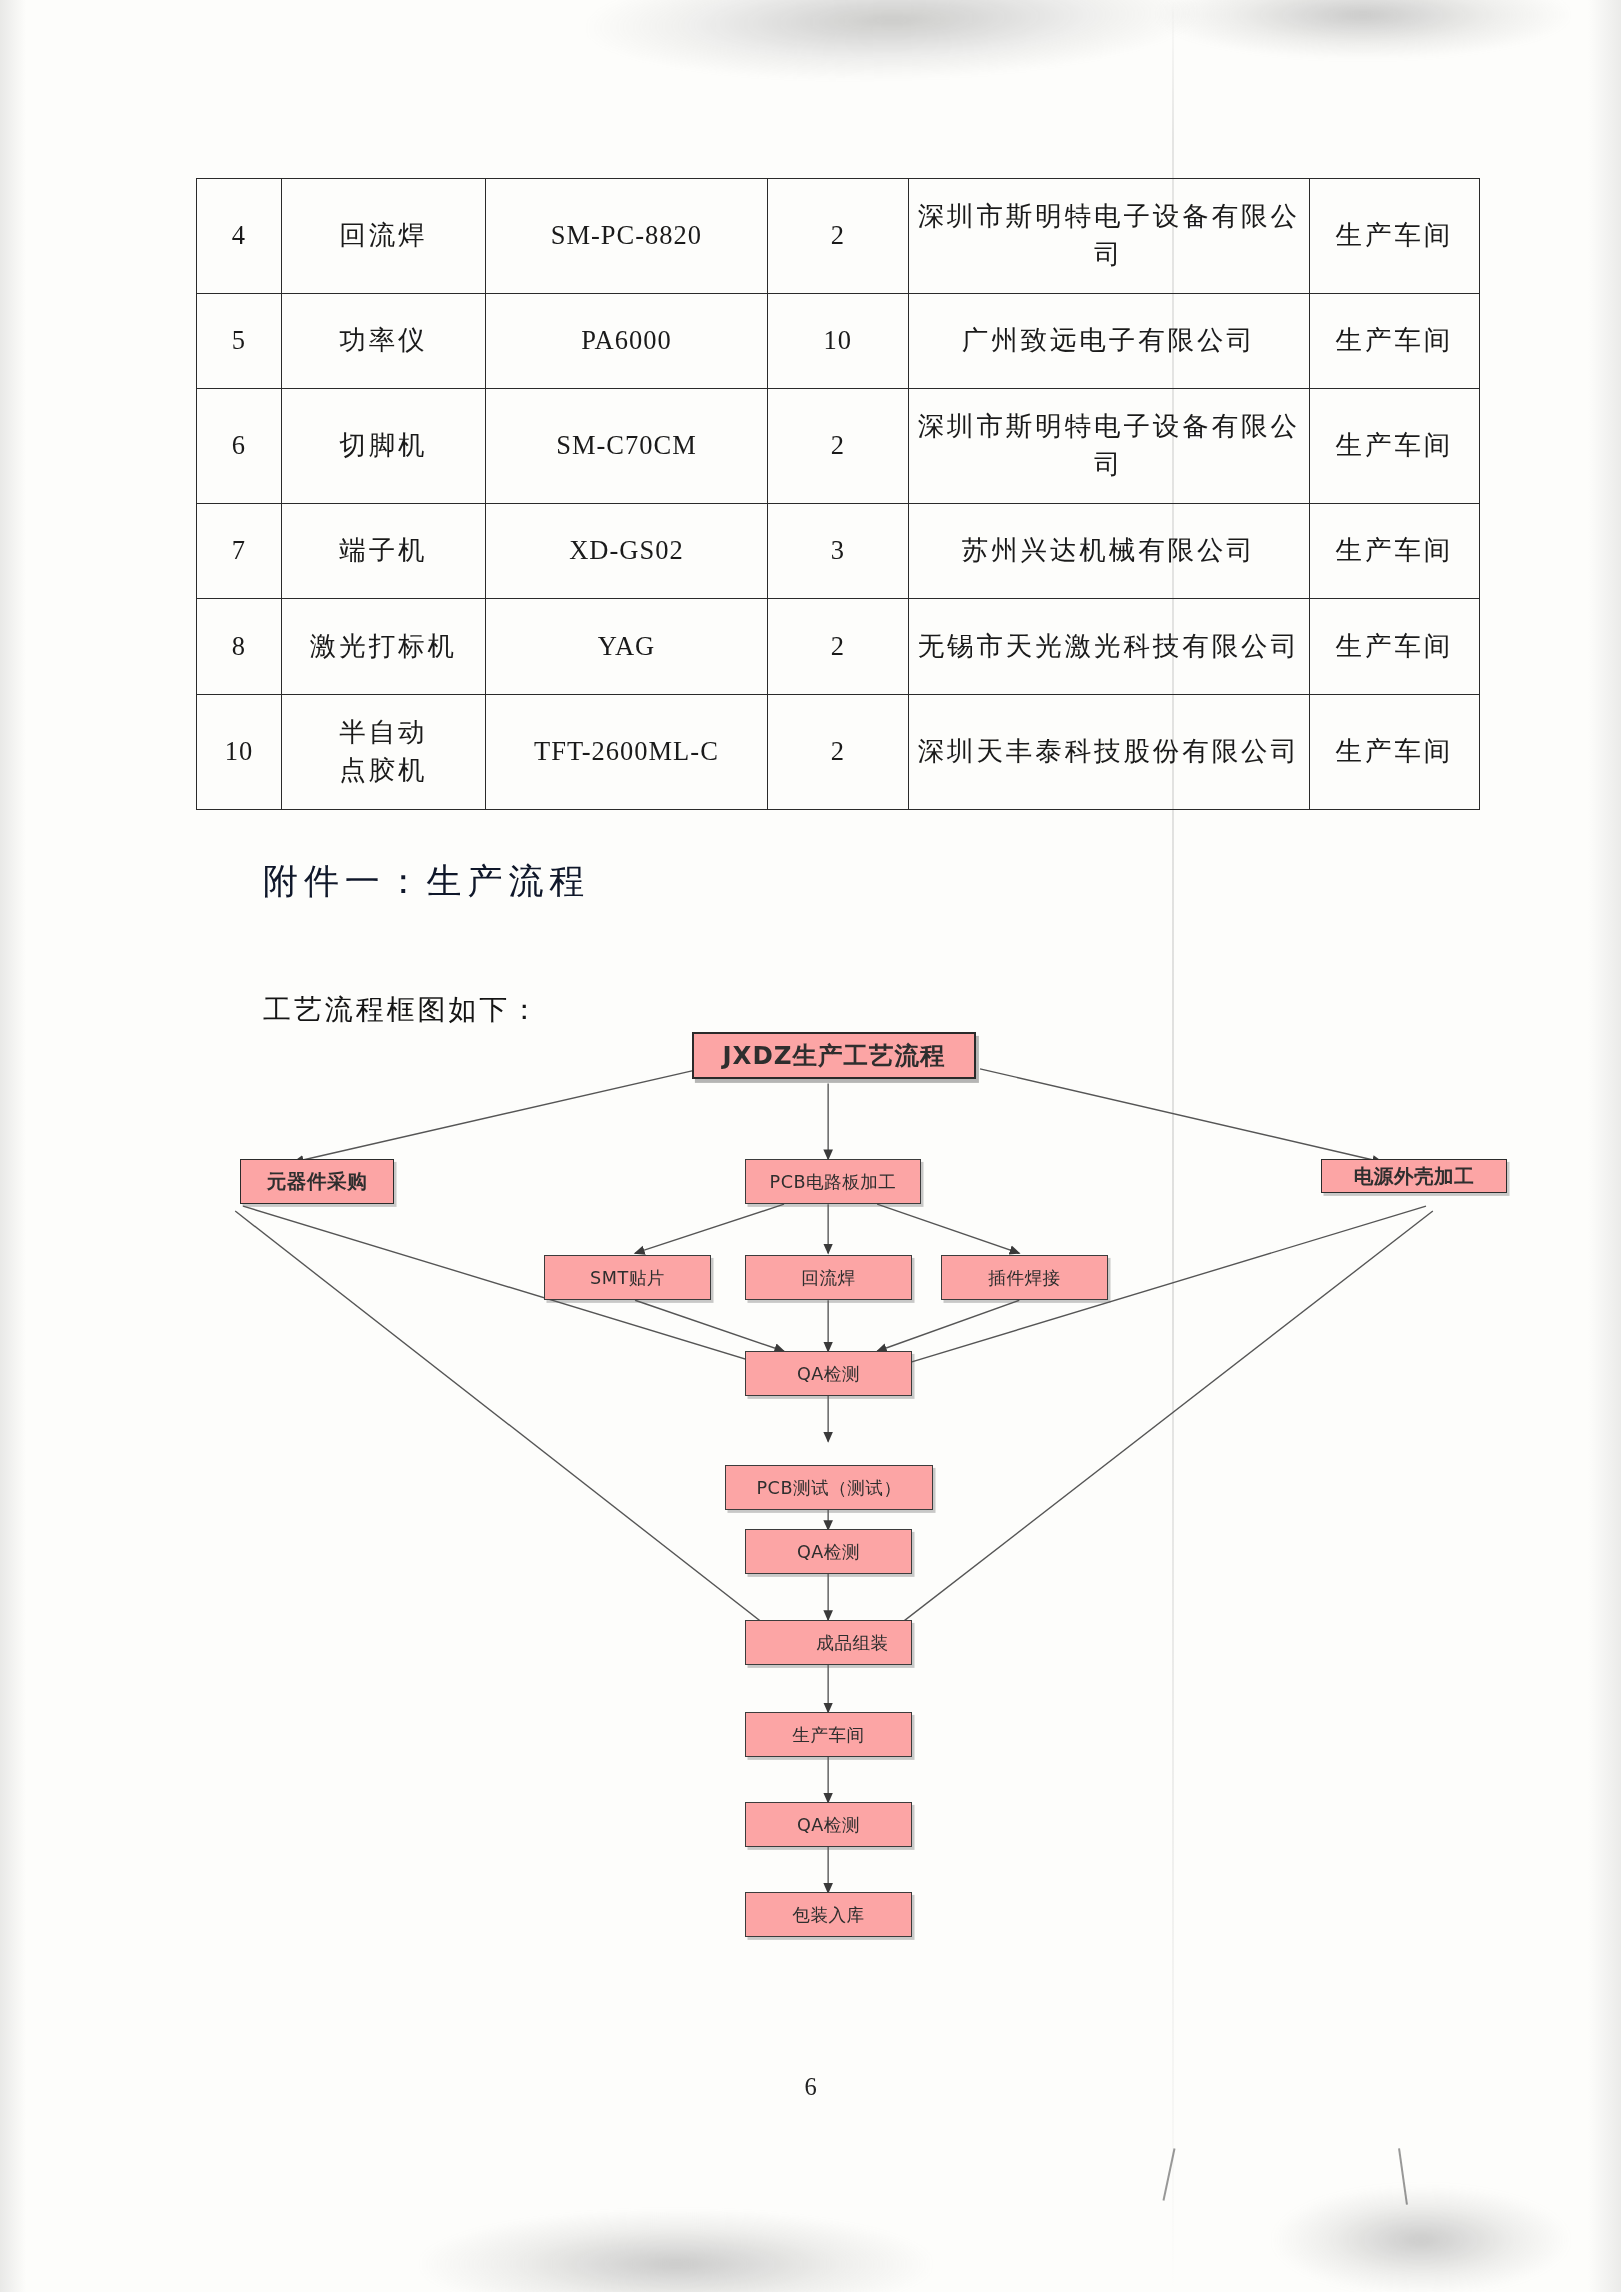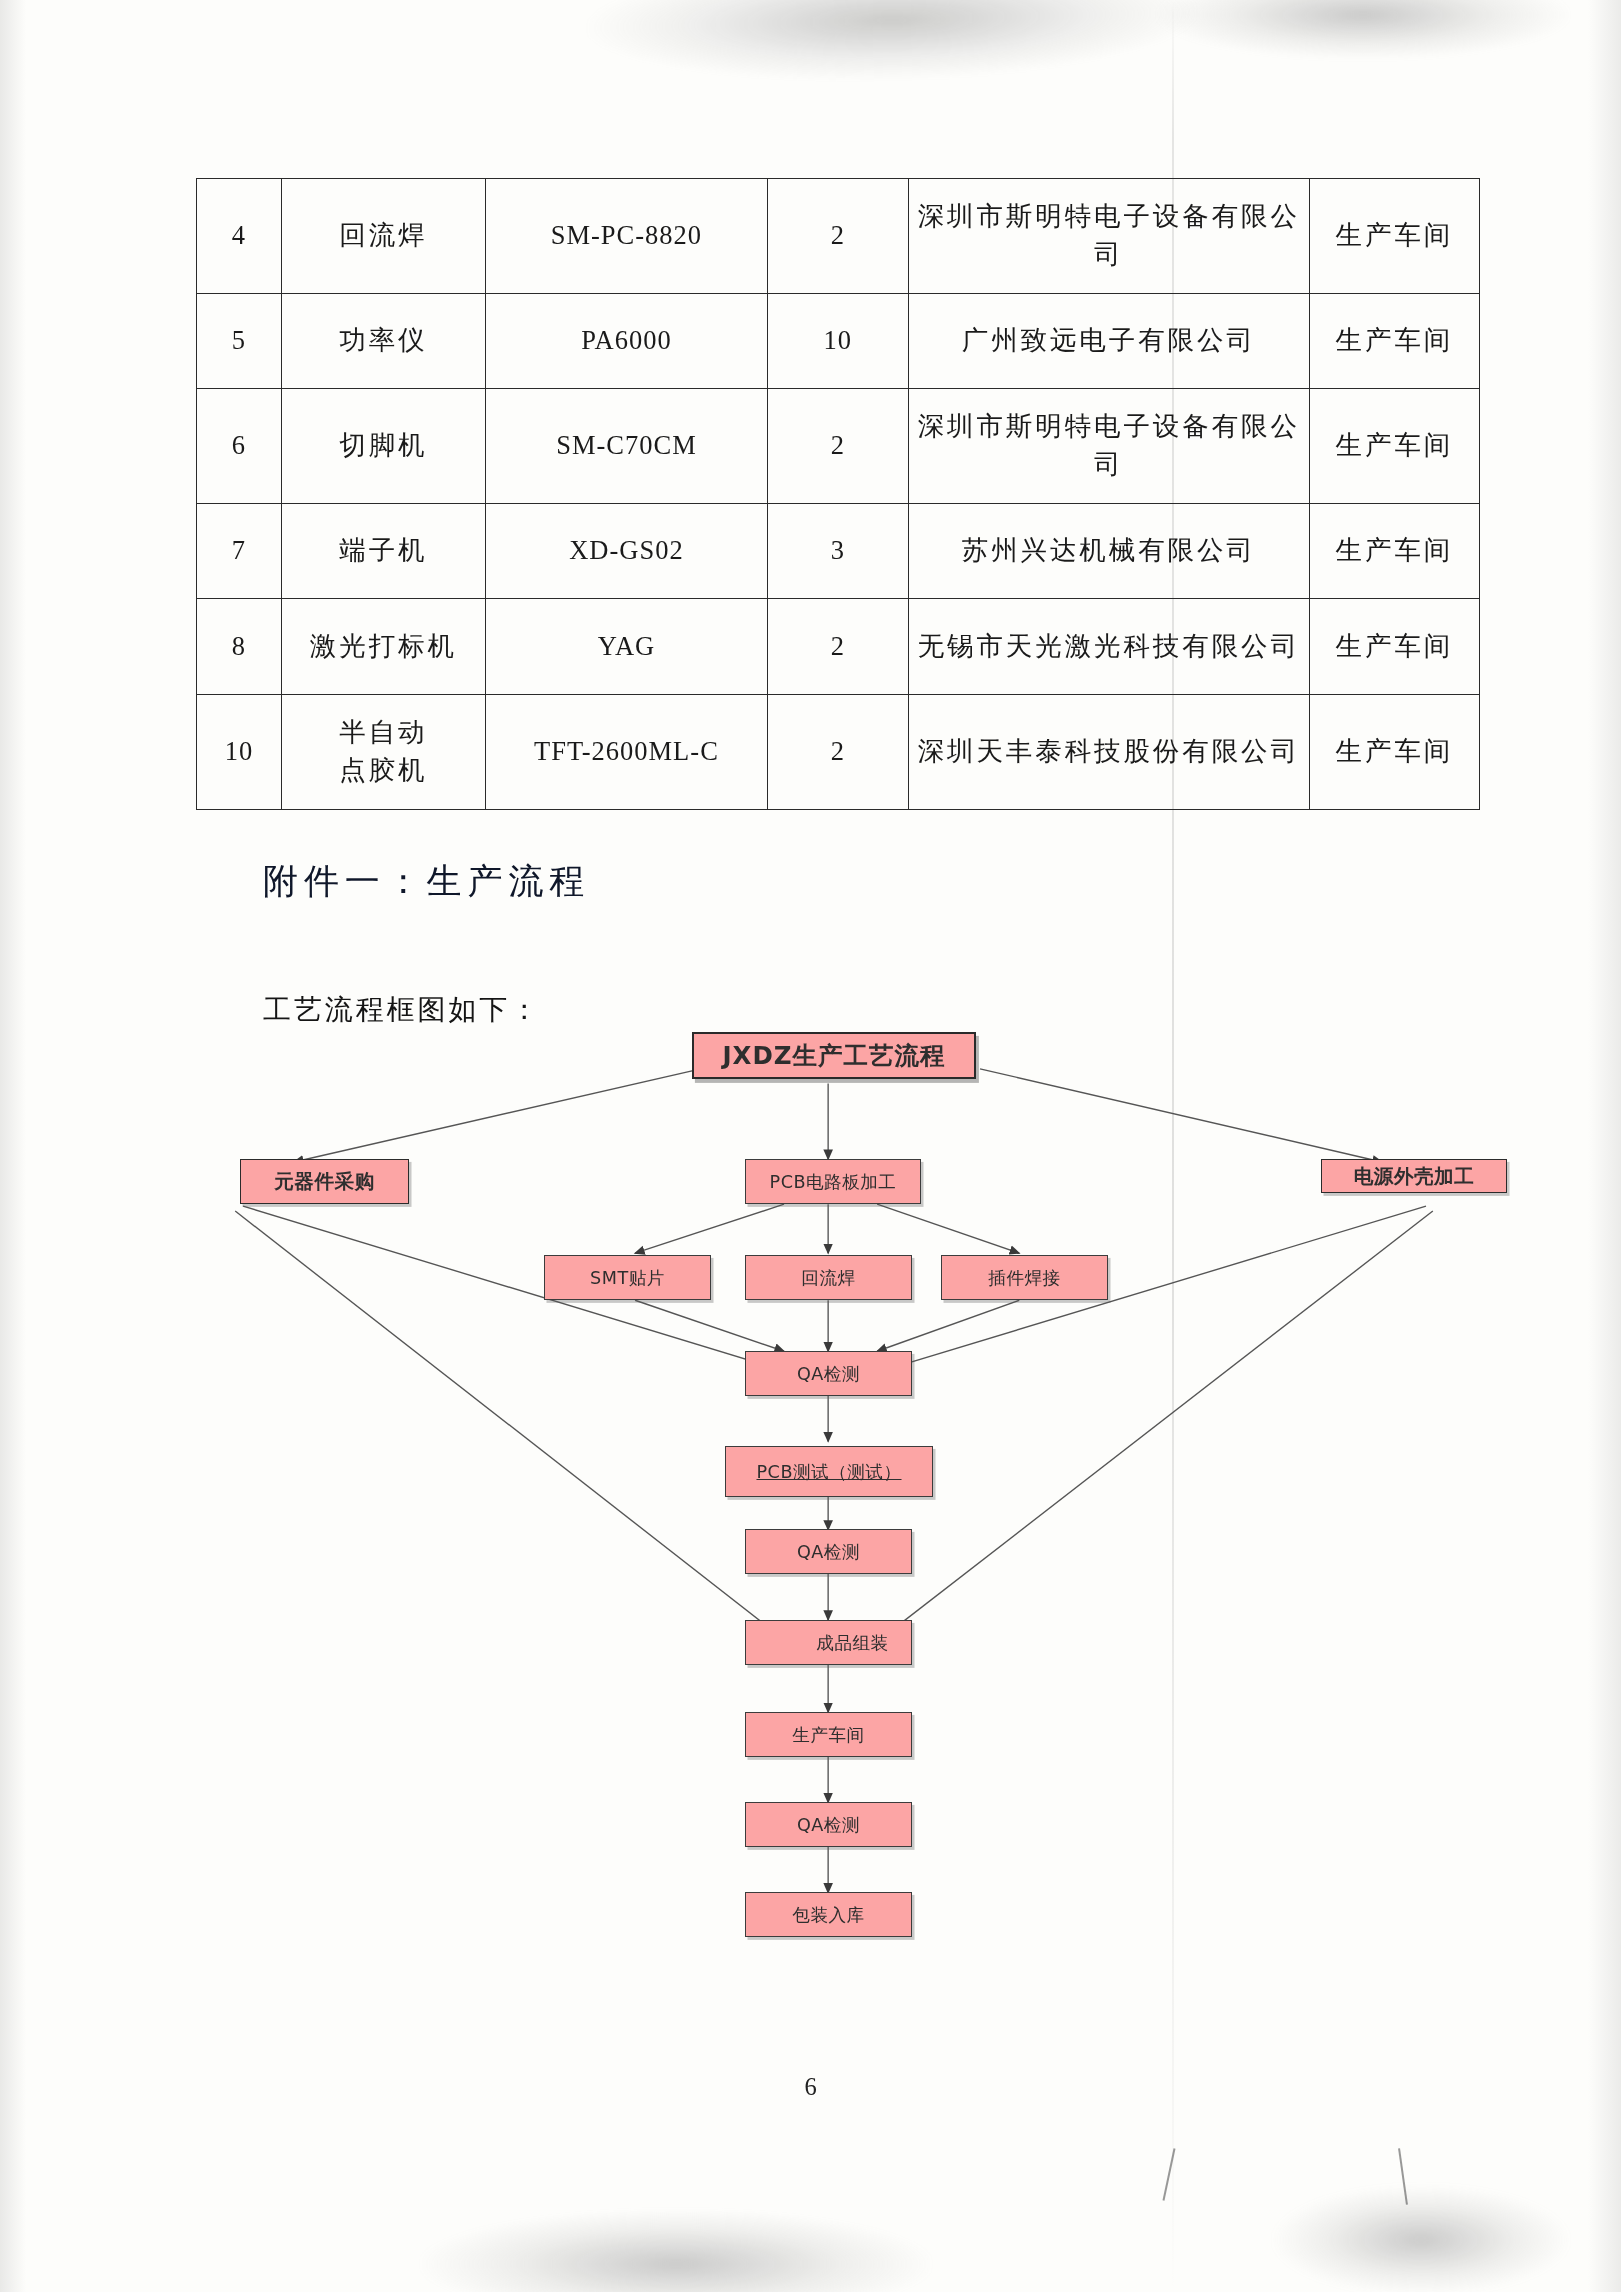--- a/index.html
+++ b/index.html
@@ -291,21 +291,21 @@
 
         <path d="M1455,200 L900,368"></path>
         <path d="M1462,205 L903,638"></path>
       </g>
     </svg>
 
     <div class="fnode fnode-title" style="left:692px; top:21.6px; width:284px; height:47px;">
       <span>JXDZ生产工艺流程</span>
     </div>
 
-    <div class="fnode fnode-emph" style="left:240px; top:149px; width:169px; height:45px;">
+    <div class="fnode fnode-emph" style="left:240px; top:149px; width:154px; height:45px;">
       <span>元器件采购</span>
     </div>
 
     <div class="fnode fnode-std" style="left:745px; top:149px; width:176px; height:45px;">
       <span>PCB电路板加工</span>
     </div>
 
     <div class="fnode fnode-emph" style="left:1321px; top:149px; width:186px; height:34px;">
       <span>电源外壳加工</span>
     </div>
@@ -319,21 +319,21 @@
     </div>
 
     <div class="fnode fnode-std" style="left:941px; top:245px; width:167px; height:45px;">
       <span>插件焊接</span>
     </div>
 
     <div class="fnode fnode-std" style="left:745px; top:341px; width:167px; height:45px;">
       <span>QA检测</span>
     </div>
 
-    <div class="fnode fnode-std" style="left:725px; top:436px; width:208px; height:51px;text-decoration:underline;">
+    <div class="fnode fnode-std" style="left:725px; top:455px; width:208px; height:45px;">
       <span>PCB测试（测试）</span>
     </div>
 
     <div class="fnode fnode-std" style="left:745px; top:519px; width:167px; height:45px;">
       <span>QA检测</span>
     </div>
 
     <div class="fnode fnode-std" style="left:745px; top:610px; width:167px; height:45px;padding-left:48px;">
       <span>成品组装</span>
     </div>

